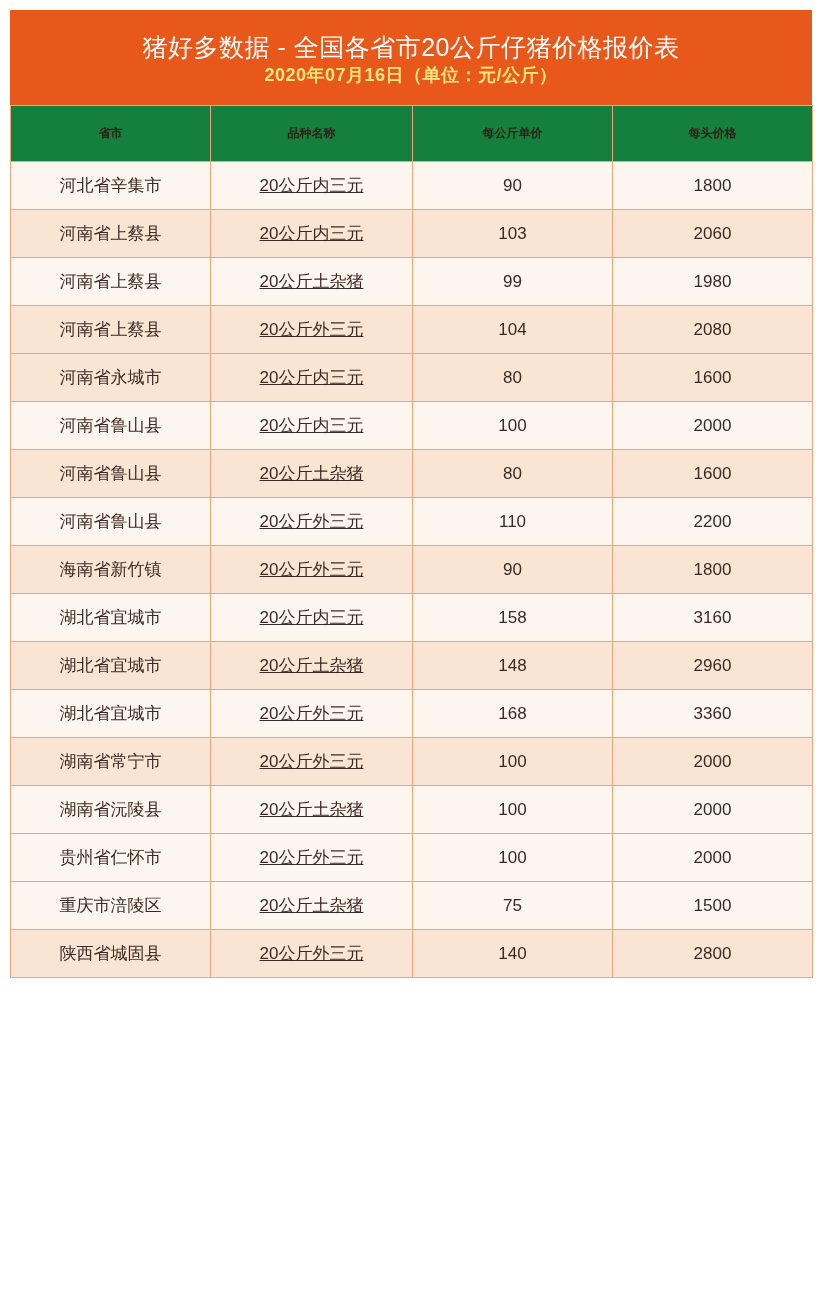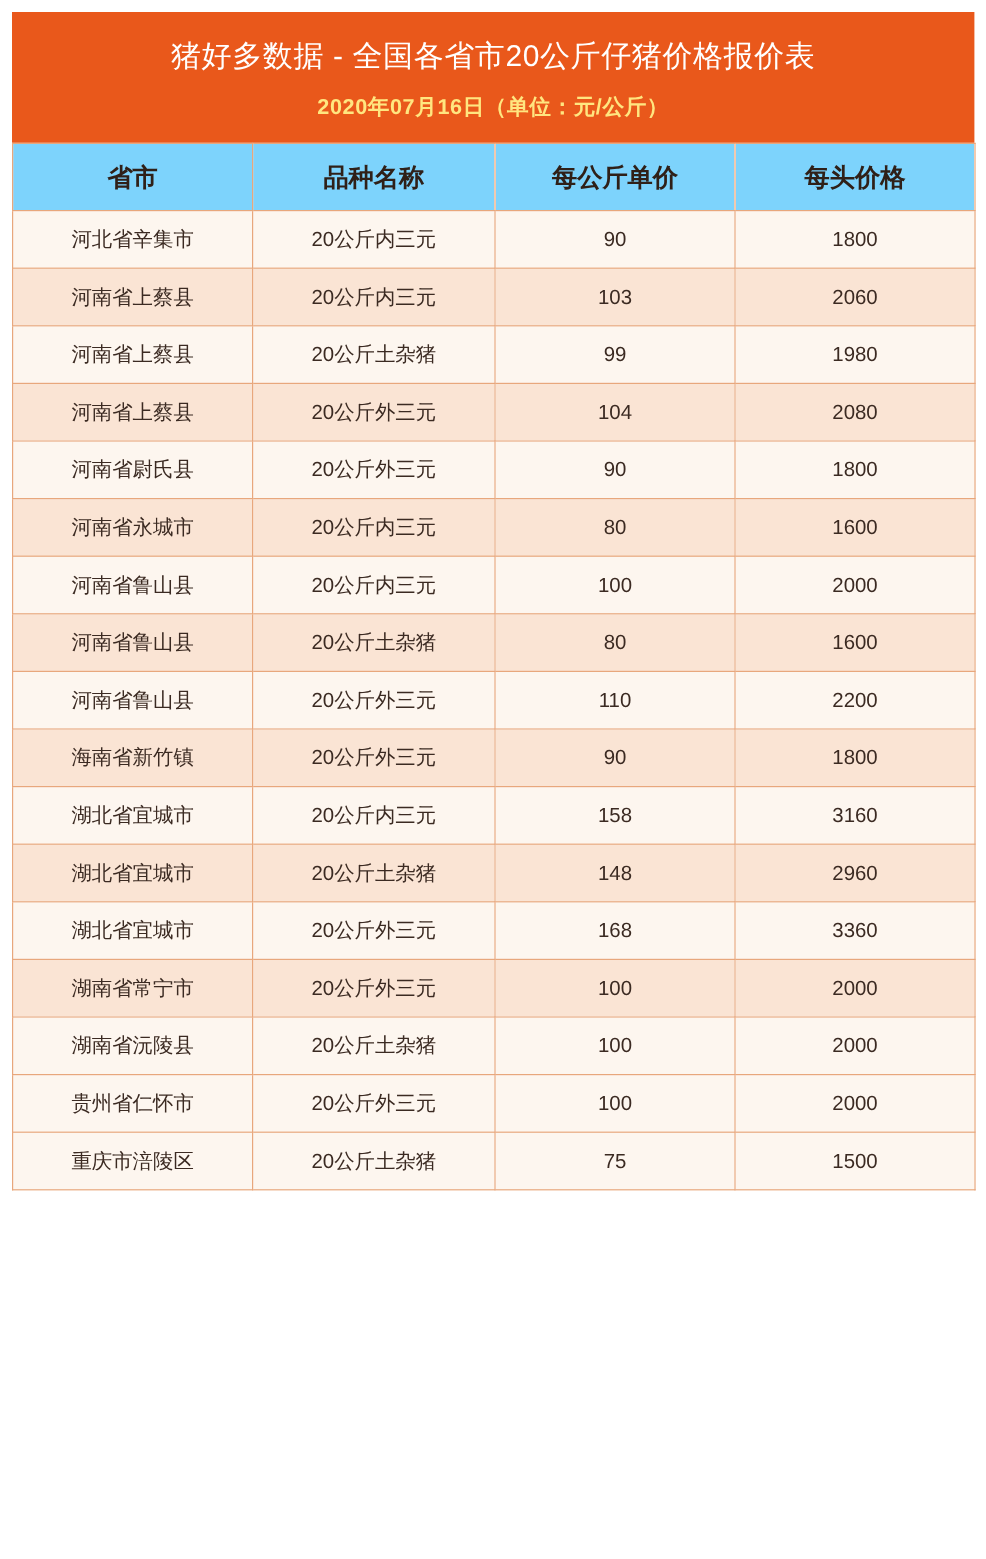--- a/index.html
+++ b/index.html
@@ -26,21 +26,20 @@
     text-align: center;
   }
   .header-title {
     color: #ffffff;
     font-size: 25px;
     font-weight: normal;
     letter-spacing: 0.5px;
     line-height: 1.25;
   }
   .header-sub {
-    margin-top: 14px;
     color: #ffe680;
     font-size: 18px;
     font-weight: bold;
     letter-spacing: 0.5px;
     text-align: center;
   }
   table.price-table {
     width: 802px;
     border-collapse: collapse;
     table-layout: fixed;
@@ -56,30 +55,30 @@
     text-align: center;
     font-size: 17px;
     color: #3b2a22;
     height: 48px;
     padding: 0 4px;
     box-sizing: border-box;
     overflow: hidden;
     white-space: nowrap;
   }
   table.price-table thead th {
-    background: #7dd3fc;
+    background: #15803d;
     font-weight: bold;
-    font-size: 21px;
+    font-size: 12px;
     height: 56px;
     color: #2f2018;
   }
   tbody tr.shade-a td { background: #fdf6ef; }
   tbody tr.shade-b td { background: #fae4d4; }
   td.col-region { color: #c2410c; }
-  td.col-variety { color: #3b2a22; }
+  td.col-variety { color: #3b2a22; text-decoration: underline; }
   td.col-unit, td.col-head { color: #3b2a22; }
 </style>
 </head>
 <body>
 
 <div class="page">
 
   <div class="header">
     <div class="header-title">猪好多数据 - 全国各省市20公斤仔猪价格报价表</div>
     <div class="header-sub">2020年07月16日（单位：元/公斤）</div>
@@ -118,56 +117,50 @@
           <td class="col-variety">20公斤土杂猪</td>
           <td class="col-unit">99</td>
           <td class="col-head">1980</td>
         </tr>
         <tr class="shade-b">
           <td class="col-region">河南省上蔡县</td>
           <td class="col-variety">20公斤外三元</td>
           <td class="col-unit">104</td>
           <td class="col-head">2080</td>
         </tr>
-        <tr class="shade-a">
-          <td class="col-region">河南省尉氏县</td>
+        <tr class="shade-b">
+          <td class="col-region">河南省永城市</td>
+          <td class="col-variety">20公斤内三元</td>
+          <td class="col-unit">80</td>
+          <td class="col-head">1600</td>
+        </tr>
+        <tr class="shade-a">
+          <td class="col-region">河南省鲁山县</td>
+          <td class="col-variety">20公斤内三元</td>
+          <td class="col-unit">100</td>
+          <td class="col-head">2000</td>
+        </tr>
+        <tr class="shade-b">
+          <td class="col-region">河南省鲁山县</td>
+          <td class="col-variety">20公斤土杂猪</td>
+          <td class="col-unit">80</td>
+          <td class="col-head">1600</td>
+        </tr>
+        <tr class="shade-a">
+          <td class="col-region">河南省鲁山县</td>
+          <td class="col-variety">20公斤外三元</td>
+          <td class="col-unit">110</td>
+          <td class="col-head">2200</td>
+        </tr>
+        <tr class="shade-b">
+          <td class="col-region">海南省新竹镇</td>
           <td class="col-variety">20公斤外三元</td>
           <td class="col-unit">90</td>
           <td class="col-head">1800</td>
         </tr>
-        <tr class="shade-b">
-          <td class="col-region">河南省永城市</td>
-          <td class="col-variety">20公斤内三元</td>
-          <td class="col-unit">80</td>
-          <td class="col-head">1600</td>
-        </tr>
-        <tr class="shade-a">
-          <td class="col-region">河南省鲁山县</td>
-          <td class="col-variety">20公斤内三元</td>
-          <td class="col-unit">100</td>
-          <td class="col-head">2000</td>
-        </tr>
-        <tr class="shade-b">
-          <td class="col-region">河南省鲁山县</td>
-          <td class="col-variety">20公斤土杂猪</td>
-          <td class="col-unit">80</td>
-          <td class="col-head">1600</td>
-        </tr>
-        <tr class="shade-a">
-          <td class="col-region">河南省鲁山县</td>
-          <td class="col-variety">20公斤外三元</td>
-          <td class="col-unit">110</td>
-          <td class="col-head">2200</td>
-        </tr>
-        <tr class="shade-b">
-          <td class="col-region">海南省新竹镇</td>
-          <td class="col-variety">20公斤外三元</td>
-          <td class="col-unit">90</td>
-          <td class="col-head">1800</td>
-        </tr>
         <tr class="shade-a">
           <td class="col-region">湖北省宜城市</td>
           <td class="col-variety">20公斤内三元</td>
           <td class="col-unit">158</td>
           <td class="col-head">3160</td>
         </tr>
         <tr class="shade-b">
           <td class="col-region">湖北省宜城市</td>
           <td class="col-variety">20公斤土杂猪</td>
           <td class="col-unit">148</td>
@@ -196,16 +189,22 @@
           <td class="col-variety">20公斤外三元</td>
           <td class="col-unit">100</td>
           <td class="col-head">2000</td>
         </tr>
         <tr class="shade-a">
           <td class="col-region">重庆市涪陵区</td>
           <td class="col-variety">20公斤土杂猪</td>
           <td class="col-unit">75</td>
           <td class="col-head">1500</td>
         </tr>
+        <tr class="shade-b">
+          <td class="col-region">陕西省城固县</td>
+          <td class="col-variety">20公斤外三元</td>
+          <td class="col-unit">140</td>
+          <td class="col-head">2800</td>
+        </tr>
       </tbody>
   </table>
 
 </div>
 
 </body></html>

